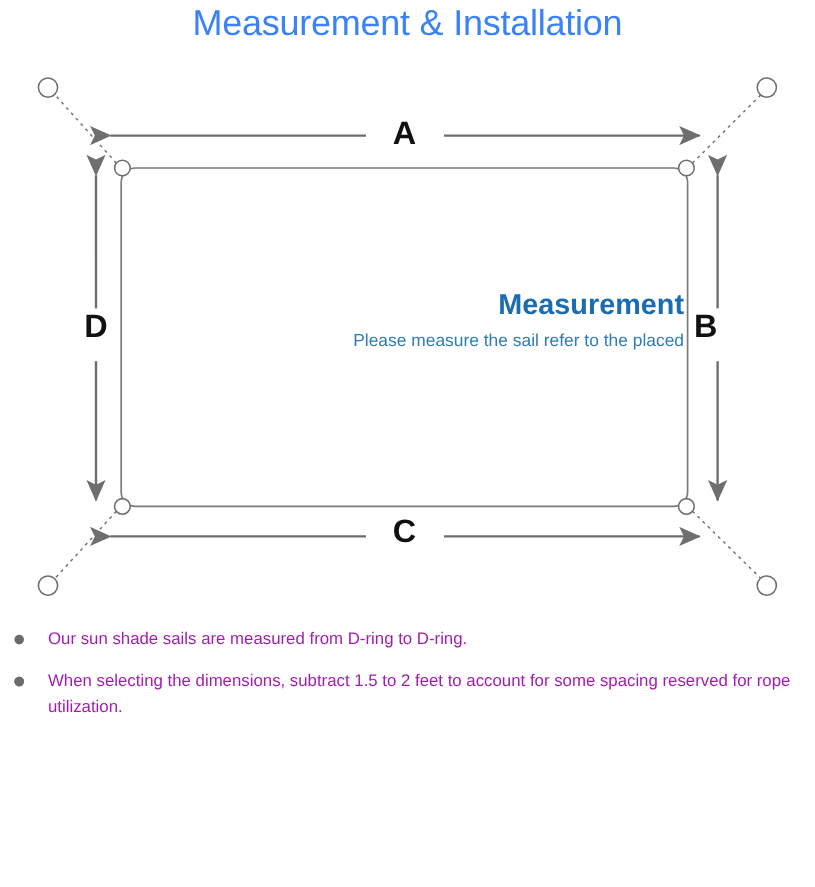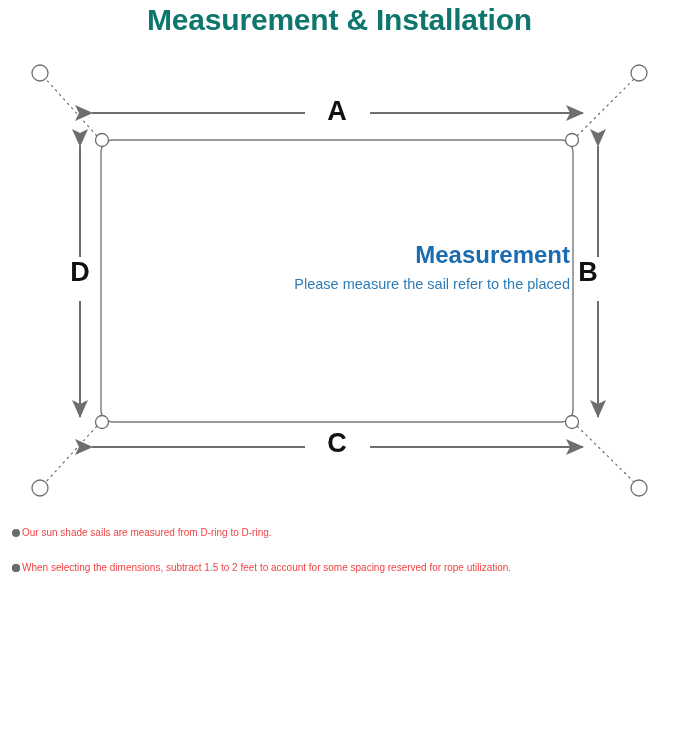--- a/index.html
+++ b/index.html
@@ -16,22 +16,22 @@
   }
 
   
   #page-title {
     position: absolute;
     left: 0;
     top: 0;
     width: 679px;
     text-align: center;
     font-size: 30px;
-    font-weight: bold;
-    color: #0f766e;
+    font-weight: normal;
+    color: #3b82f6;
     letter-spacing: -0.2px;
     line-height: 40px;
   }
 
   
   #diagram {
     position: absolute;
     left: 0;
     top: 45px;
     width: 679px;
@@ -81,24 +81,24 @@
 
   
   #notes {
     position: absolute;
     left: 0;
     top: 522px;
     width: 679px;
   }
   .note-item {
     position: relative;
-    padding-left: 22px;
+    padding-left: 40px;
     margin-bottom: 14px;
-    color: #ef4444;
-    font-size: 10px;
+    color: #a21caf;
+    font-size: 14px;
     line-height: 21px;
     padding-right: 6px;
   }
   .note-bullet {
     position: absolute;
     left: 12px;
     top: 7px;
     width: 8px;
     height: 8px;
     border-radius: 50%;

